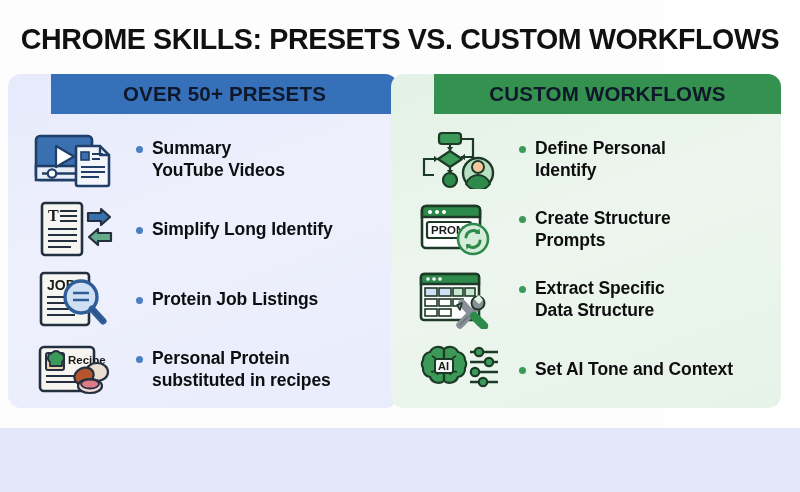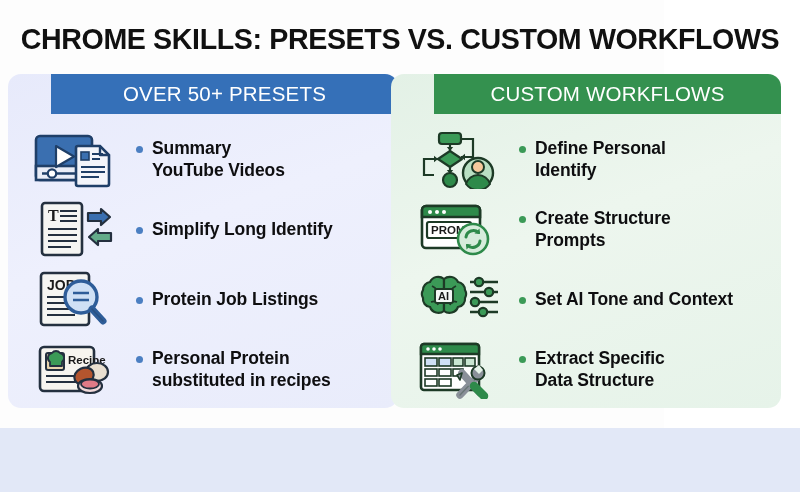--- a/index.html
+++ b/index.html
@@ -39,23 +39,23 @@
     overflow: hidden;
   }
   .panel-left  { left: 8px;  background: linear-gradient(160deg,#e7eafb 0%, #eef0fd 45%, #e9ecfb 100%); }
   .panel-right { left: 391px; background: linear-gradient(160deg,#e3f1e6 0%, #edf6ee 45%, #e6f3e9 100%); }
 
   .panel-head {
     height: 40px;
     display: flex;
     align-items: center;
     justify-content: center;
-    color: #ffffff;
+    color: #0f172a;
     font-size: 20.5px;
-    font-weight: 400;
+    font-weight: 700;
     letter-spacing: 0.2px;
     margin-left: 43px;
   }
   .head-blue  { background: #3570b8; }
   .head-green { background: #34914f; }
 
   .items {
     padding: 10px 0 0 0;
     display: flex;
     flex-direction: column;
@@ -255,48 +255,20 @@
             <path d="M50 38 a7.5 7.5 0 0 1 12.5 -4.5" fill="none" stroke="#2e8a4a" stroke-width="3" stroke-linecap="round"></path>
             <path d="M64 42 a7.5 7.5 0 0 1 -12.5 4.5" fill="none" stroke="#2e8a4a" stroke-width="3" stroke-linecap="round"></path>
             <path d="M63.5 29.5 l0.5 5.5 l-5.5 -0.5 z" fill="#2e8a4a"></path>
             <path d="M50.5 50.5 l-0.5 -5.5 l5.5 0.5 z" fill="#2e8a4a"></path>
           </svg>
         </div>
         <div class="txtwrap">
           <span class="bullet bullet-green"></span>
           <span class="label">Create Structure
 Prompts</span>
-        </div>
-      </div>
-
-      <div class="row">
-        <div class="ico">
-          <svg width="86" height="60" viewBox="0 0 86 60">
-            <path d="M28 10 a9 9 0 0 0 -14 3 a8 8 0 0 0 -7 8 a8 8 0 0 0 0 8 a8 8 0 0 0 7 9 a9 9 0 0 0 14 4 z" fill="#3b9a57" stroke="#1d3a26" stroke-width="2.2"></path>
-            <path d="M28 10 a9 9 0 0 1 14 3 a8 8 0 0 1 7 8 a8 8 0 0 1 0 8 a8 8 0 0 1 -7 9 a9 9 0 0 1 -14 4 z" fill="#3b9a57" stroke="#1d3a26" stroke-width="2.2"></path>
-            <path d="M28 10 v32" stroke="#1d3a26" stroke-width="2"></path>
-            <path d="M16 17 q6 3 6 8" fill="none" stroke="#1d3a26" stroke-width="1.8"></path>
-            <path d="M40 17 q-6 3 -6 8" fill="none" stroke="#1d3a26" stroke-width="1.8"></path>
-            <path d="M15 33 q6 -2 7 3" fill="none" stroke="#1d3a26" stroke-width="1.8"></path>
-            <path d="M41 33 q-6 -2 -7 3" fill="none" stroke="#1d3a26" stroke-width="1.8"></path>
-            <rect x="19" y="20" width="18" height="14" rx="2" fill="#f4f7f5" stroke="#1d3a26" stroke-width="2"></rect>
-            <text x="22" y="31" font-family="Liberation Sans, sans-serif" font-size="11" font-weight="700" fill="#1a1a1a">AI</text>
-            <line x1="54" y1="13" x2="82" y2="13" stroke="#1d3a26" stroke-width="2.4"></line>
-            <circle cx="63" cy="13" r="4.2" fill="#3b9a57" stroke="#1d3a26" stroke-width="2.2"></circle>
-            <line x1="54" y1="23" x2="82" y2="23" stroke="#1d3a26" stroke-width="2.4"></line>
-            <circle cx="73" cy="23" r="4.2" fill="#3b9a57" stroke="#1d3a26" stroke-width="2.2"></circle>
-            <line x1="54" y1="33" x2="82" y2="33" stroke="#1d3a26" stroke-width="2.4"></line>
-            <circle cx="59" cy="33" r="4.2" fill="#3b9a57" stroke="#1d3a26" stroke-width="2.2"></circle>
-            <line x1="54" y1="43" x2="82" y2="43" stroke="#1d3a26" stroke-width="2.4"></line>
-            <circle cx="67" cy="43" r="4.2" fill="#3b9a57" stroke="#1d3a26" stroke-width="2.2"></circle>
-          </svg>
-        </div>
-        <div class="txtwrap">
-          <span class="bullet bullet-green"></span>
-          <span class="label">Set AI Tone and Context</span>
         </div>
       </div>
 
       <div class="row">
         <div class="ico">
           <svg width="86" height="60" viewBox="0 0 86 60">
             <rect x="5" y="5" width="58" height="46" rx="3" fill="#ffffff" stroke="#1d3a26" stroke-width="2.6"></rect>
             <path d="M5 8 a3 3 0 0 1 3 -3 h52 a3 3 0 0 1 3 3 v7 H5 z" fill="#2e8a4a" stroke="#1d3a26" stroke-width="2.4"></path>
             <circle cx="12" cy="10" r="1.8" fill="#ffffff"></circle>
             <circle cx="18" cy="10" r="1.8" fill="#ffffff"></circle>
@@ -319,17 +291,45 @@
             <path d="M46 34 l-5 2 l3 5 z" fill="#8a9099" stroke="#1d3a26" stroke-width="1.6" stroke-linejoin="round"></path>
           </svg>
         </div>
         <div class="txtwrap">
           <span class="bullet bullet-green"></span>
           <span class="label">Extract Specific
 Data Structure</span>
         </div>
       </div>
 
+      <div class="row">
+        <div class="ico">
+          <svg width="86" height="60" viewBox="0 0 86 60">
+            <path d="M28 10 a9 9 0 0 0 -14 3 a8 8 0 0 0 -7 8 a8 8 0 0 0 0 8 a8 8 0 0 0 7 9 a9 9 0 0 0 14 4 z" fill="#3b9a57" stroke="#1d3a26" stroke-width="2.2"></path>
+            <path d="M28 10 a9 9 0 0 1 14 3 a8 8 0 0 1 7 8 a8 8 0 0 1 0 8 a8 8 0 0 1 -7 9 a9 9 0 0 1 -14 4 z" fill="#3b9a57" stroke="#1d3a26" stroke-width="2.2"></path>
+            <path d="M28 10 v32" stroke="#1d3a26" stroke-width="2"></path>
+            <path d="M16 17 q6 3 6 8" fill="none" stroke="#1d3a26" stroke-width="1.8"></path>
+            <path d="M40 17 q-6 3 -6 8" fill="none" stroke="#1d3a26" stroke-width="1.8"></path>
+            <path d="M15 33 q6 -2 7 3" fill="none" stroke="#1d3a26" stroke-width="1.8"></path>
+            <path d="M41 33 q-6 -2 -7 3" fill="none" stroke="#1d3a26" stroke-width="1.8"></path>
+            <rect x="19" y="20" width="18" height="14" rx="2" fill="#f4f7f5" stroke="#1d3a26" stroke-width="2"></rect>
+            <text x="22" y="31" font-family="Liberation Sans, sans-serif" font-size="11" font-weight="700" fill="#1a1a1a">AI</text>
+            <line x1="54" y1="13" x2="82" y2="13" stroke="#1d3a26" stroke-width="2.4"></line>
+            <circle cx="63" cy="13" r="4.2" fill="#3b9a57" stroke="#1d3a26" stroke-width="2.2"></circle>
+            <line x1="54" y1="23" x2="82" y2="23" stroke="#1d3a26" stroke-width="2.4"></line>
+            <circle cx="73" cy="23" r="4.2" fill="#3b9a57" stroke="#1d3a26" stroke-width="2.2"></circle>
+            <line x1="54" y1="33" x2="82" y2="33" stroke="#1d3a26" stroke-width="2.4"></line>
+            <circle cx="59" cy="33" r="4.2" fill="#3b9a57" stroke="#1d3a26" stroke-width="2.2"></circle>
+            <line x1="54" y1="43" x2="82" y2="43" stroke="#1d3a26" stroke-width="2.4"></line>
+            <circle cx="67" cy="43" r="4.2" fill="#3b9a57" stroke="#1d3a26" stroke-width="2.2"></circle>
+          </svg>
+        </div>
+        <div class="txtwrap">
+          <span class="bullet bullet-green"></span>
+          <span class="label">Set AI Tone and Context</span>
+        </div>
+      </div>
+
     </div>
   </div>
 
   <div class="bottom-strip"></div>
 </div>
 
 </body></html>

